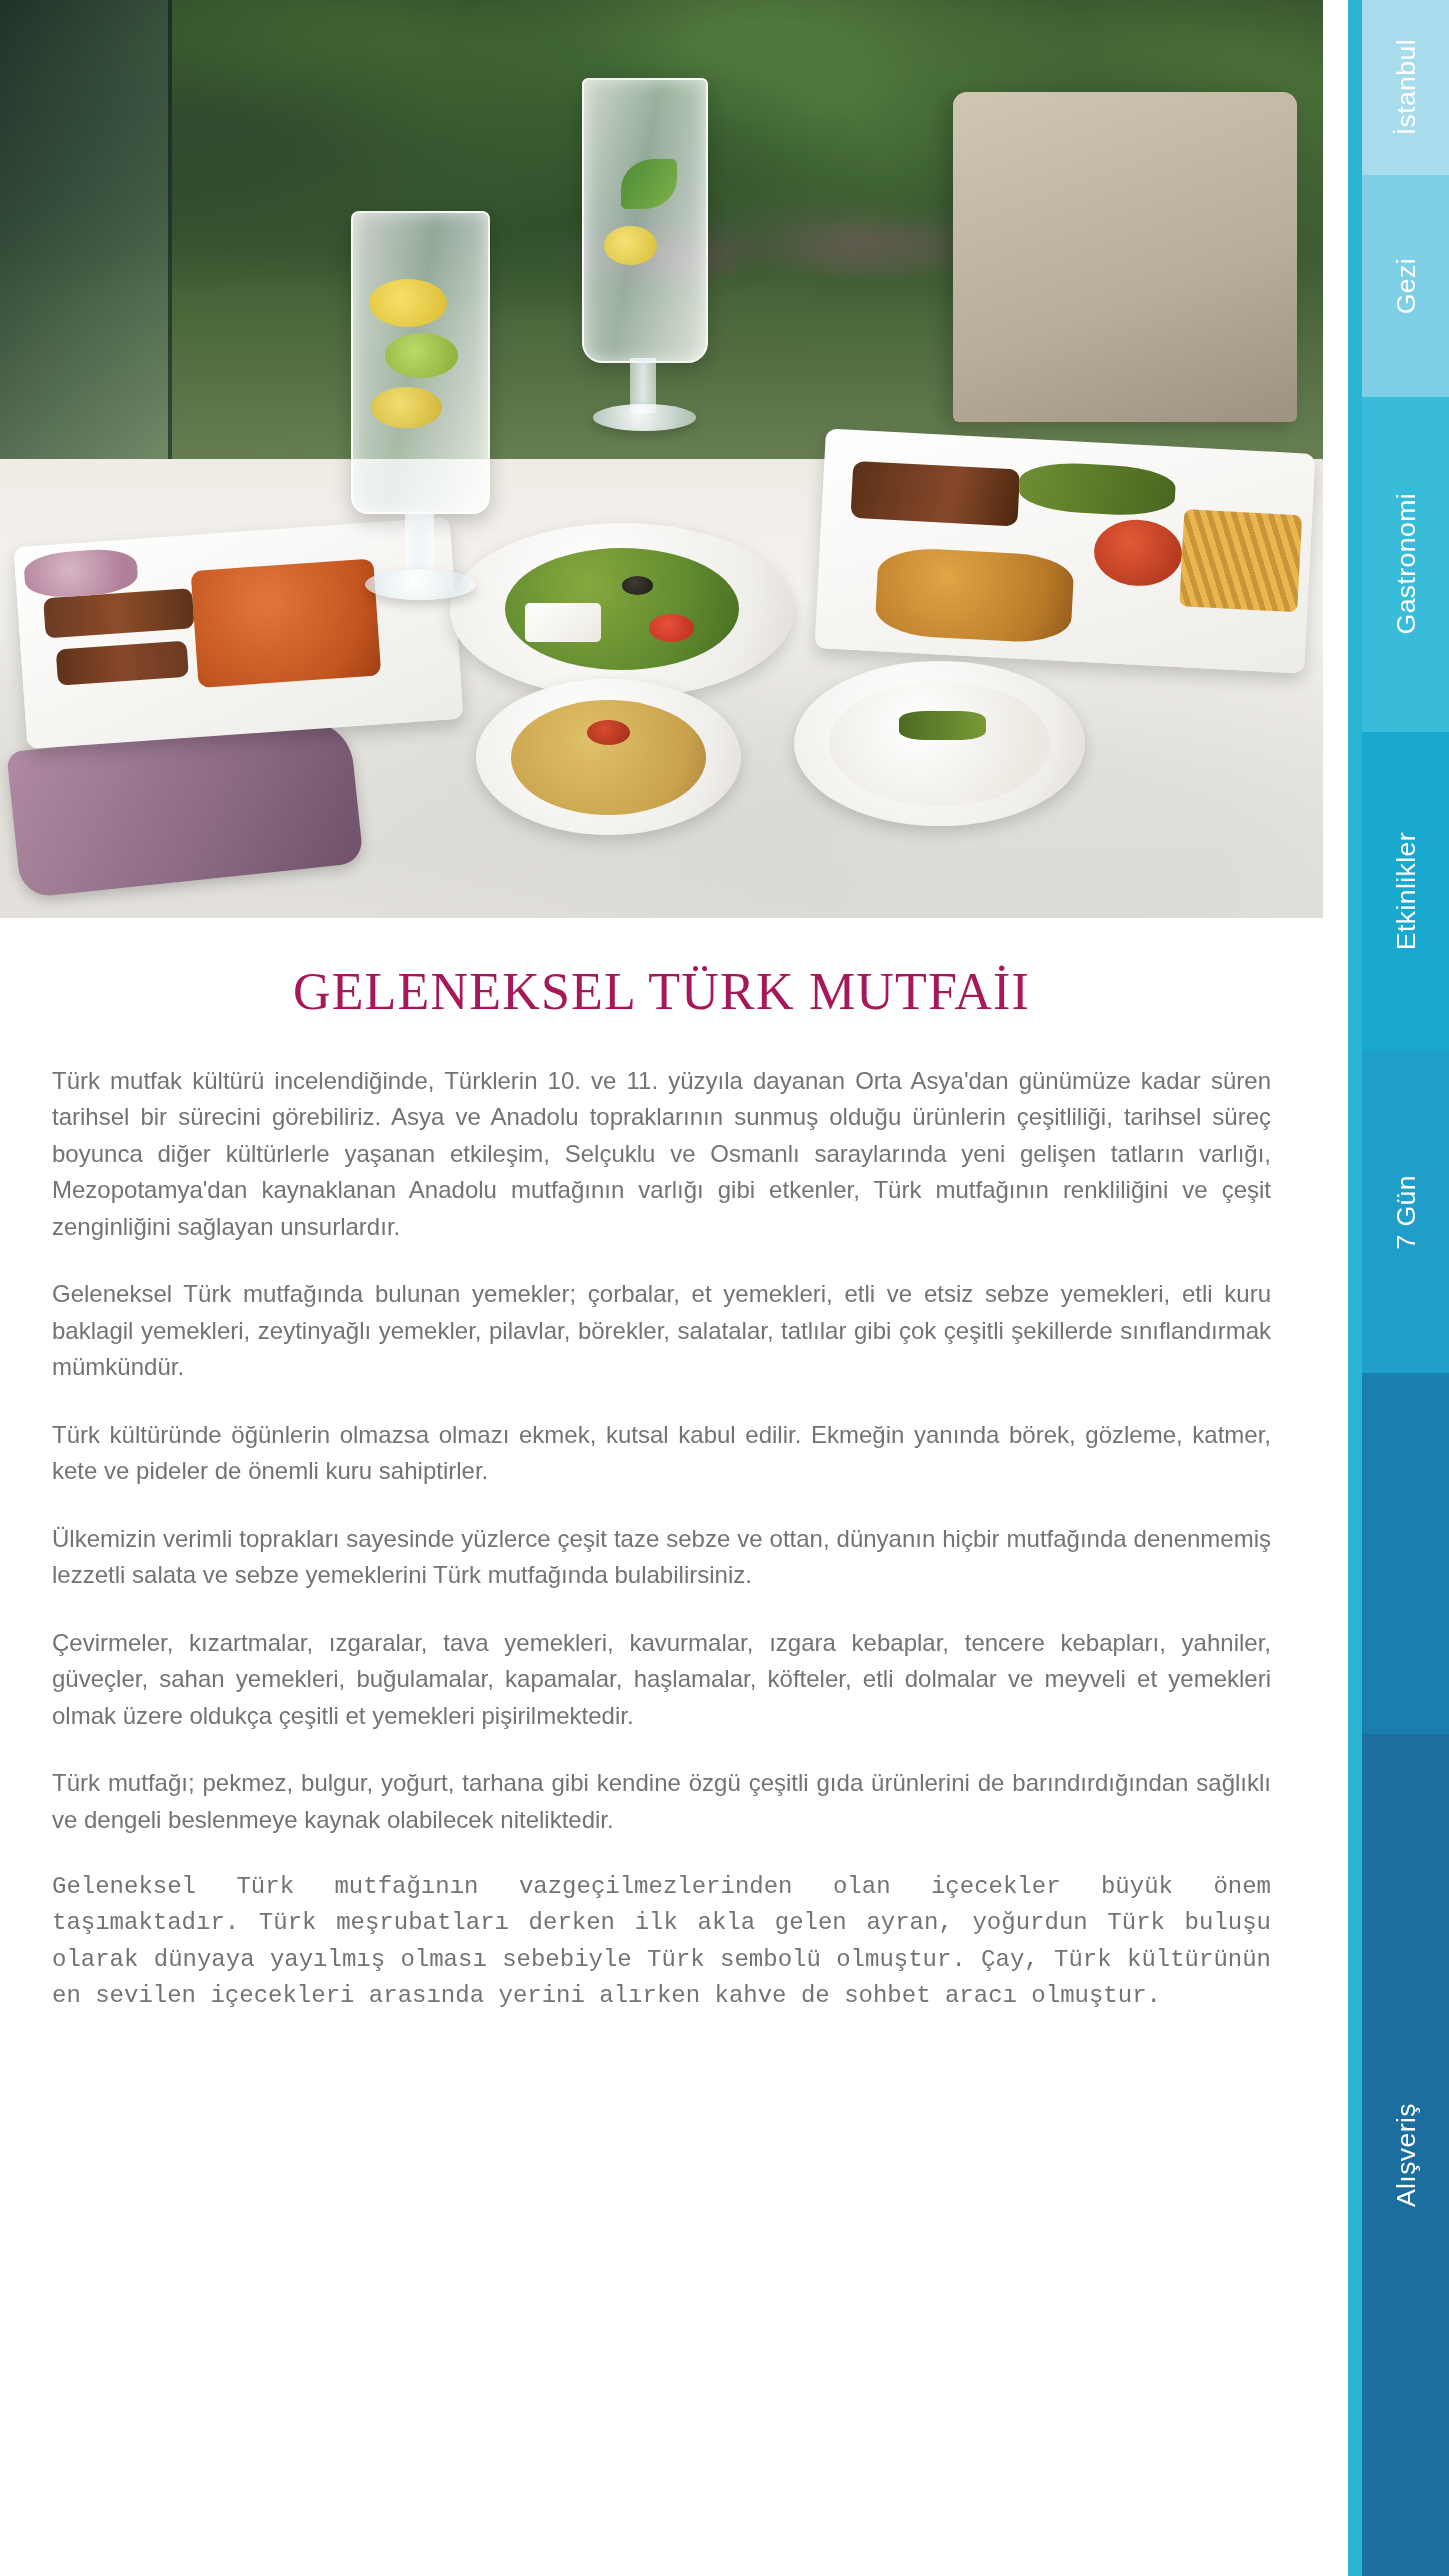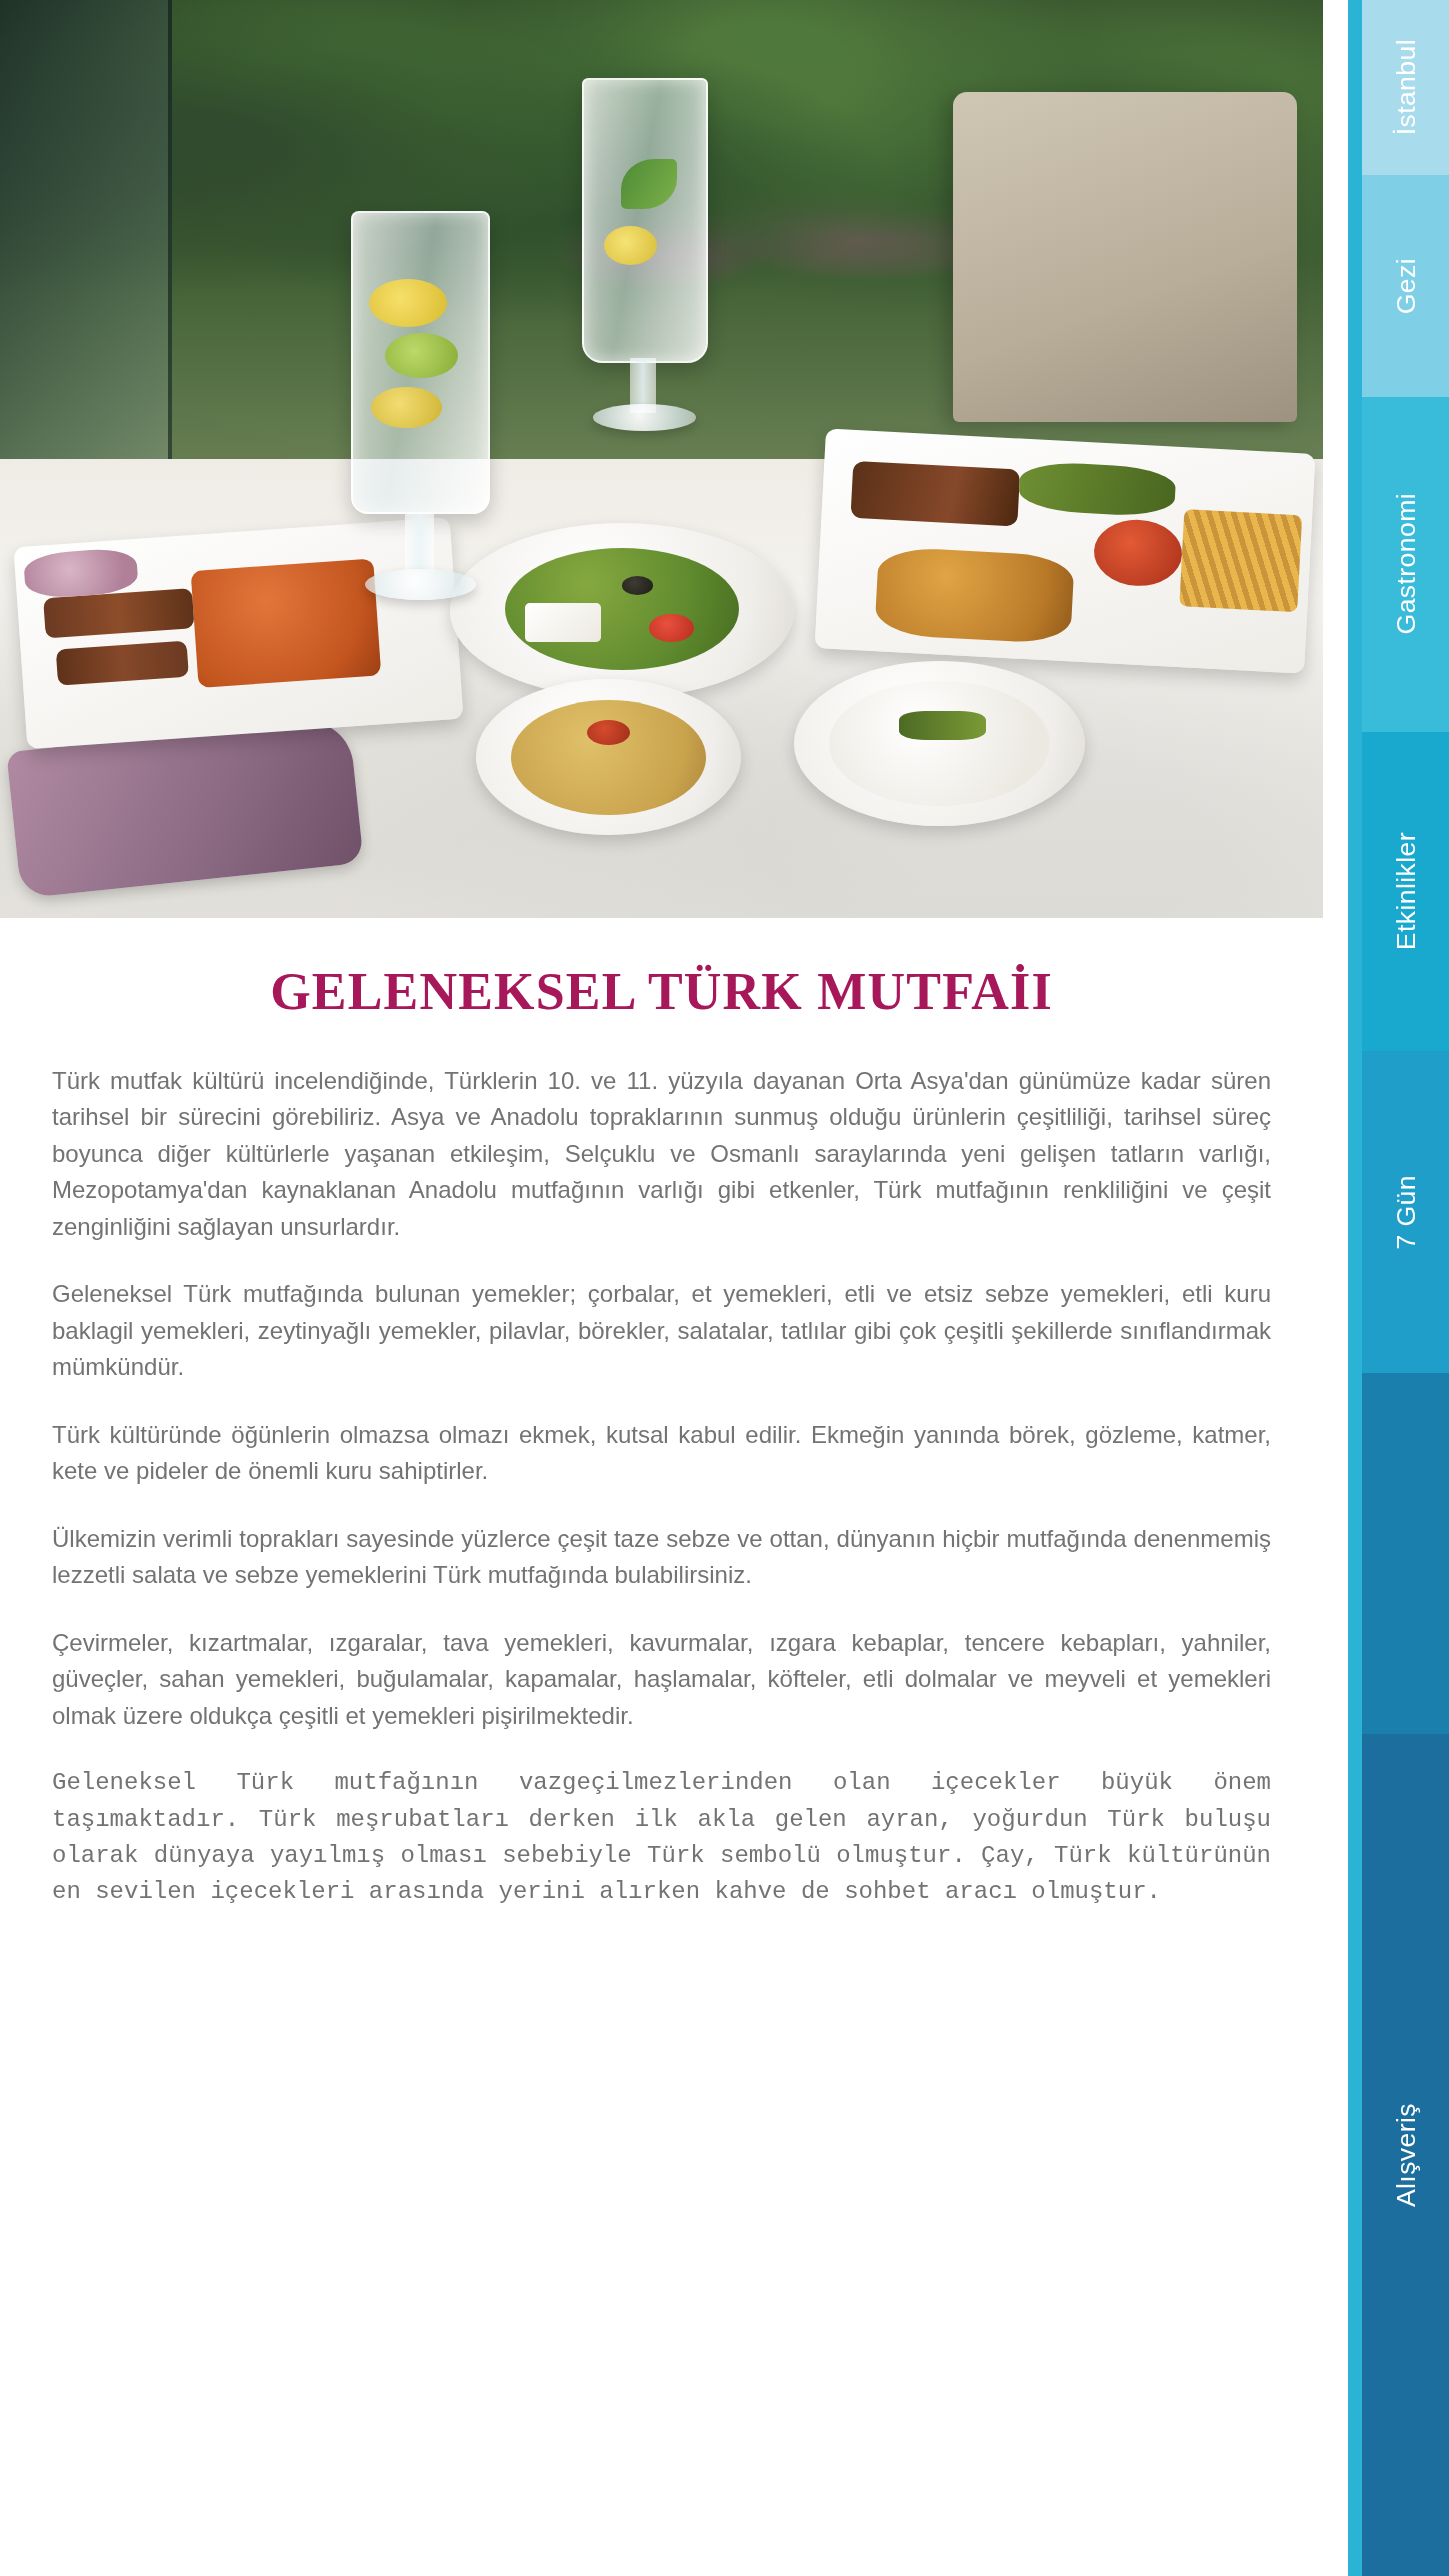--- a/index.html
+++ b/index.html
@@ -182,21 +182,21 @@
     top: 918px;
     left: 0;
     width: 1323px;
     padding: 44px 52px 31px 52px;
   }
   h1.title {
     margin: 0 0 42px 0;
     text-align: center;
     font-family: "Liberation Serif", serif;
     font-size: 52px;
-    font-weight: 700;
+    font-weight: 400;
     letter-spacing: 1.2px;
     color: #a6185a;
   }
   p.body {
     margin: 0 0 31px 0;
     text-align: justify;
     text-justify: inter-word;
     font-size: 24px;
     line-height: 1.52;
     color: #737373;
@@ -288,20 +288,21 @@
   </div>
 
   <div class="article">
     <h1 class="title">GELENEKSEL TÜRK MUTFAİI</h1>
 
     <p class="body">Türk mutfak kültürü incelendiğinde, Türklerin 10. ve 11. yüzyıla dayanan Orta Asya'dan günümüze kadar süren tarihsel bir sürecini görebiliriz. Asya ve Anadolu topraklarının sunmuş olduğu ürünlerin çeşitliliği, tarihsel süreç boyunca diğer kültürlerle yaşanan etkileşim, Selçuklu ve Osmanlı saraylarında yeni gelişen tatların varlığı, Mezopotamya'dan kaynaklanan Anadolu mutfağının varlığı gibi etkenler, Türk mutfağının renkliliğini ve çeşit zenginliğini sağlayan unsurlardır.</p>
     <p class="body">Geleneksel Türk mutfağında bulunan yemekler; çorbalar, et yemekleri, etli ve etsiz sebze yemekleri, etli kuru baklagil yemekleri, zeytinyağlı yemekler, pilavlar, börekler, salatalar, tatlılar gibi çok çeşitli şekillerde sınıflandırmak mümkündür.</p>
     <p class="body">Türk kültüründe öğünlerin olmazsa olmazı ekmek, kutsal kabul edilir. Ekmeğin yanında börek, gözleme, katmer, kete ve pideler de önemli kuru sahiptirler.</p>
     <p class="body">Ülkemizin verimli toprakları sayesinde yüzlerce çeşit taze sebze ve ottan, dünyanın hiçbir mutfağında denenmemiş lezzetli salata ve sebze yemeklerini Türk mutfağında bulabilirsiniz.</p>
     <p class="body">Çevirmeler, kızartmalar, ızgaralar, tava yemekleri, kavurmalar, ızgara kebaplar, tencere kebapları, yahniler, güveçler, sahan yemekleri, buğulamalar, kapamalar, haşlamalar, köfteler, etli dolmalar ve meyveli et yemekleri olmak üzere oldukça çeşitli et yemekleri pişirilmektedir.</p>
+    <p class="body">Türk mutfağı; pekmez, bulgur, yoğurt, tarhana gibi kendine özgü çeşitli gıda ürünlerini de barındırdığından sağlıklı ve dengeli beslenmeye kaynak olabilecek niteliktedir.</p>
     <p class="body">Geleneksel Türk mutfağının vazgeçilmezlerinden olan içecekler büyük önem taşımaktadır. Türk meşrubatları derken ilk akla gelen ayran, yoğurdun Türk buluşu olarak dünyaya yayılmış olması sebebiyle Türk sembolü olmuştur. Çay, Türk kültürünün en sevilen içecekleri arasında yerini alırken kahve de sohbet aracı olmuştur.</p>
   </div>
 
   <div class="rail">
     <div class="rail-strip" style="background: rgb(42, 179, 212);"></div>
     <div class="rail-tabs">
       <div class="tab" style="background: rgb(168, 220, 237); height: 6.8%; flex: 0 0 6.8%;">
         <span>İstanbul</span>
       </div>
       <div class="tab" style="background: rgb(127, 208, 230); height: 8.6%; flex: 0 0 8.6%;">

